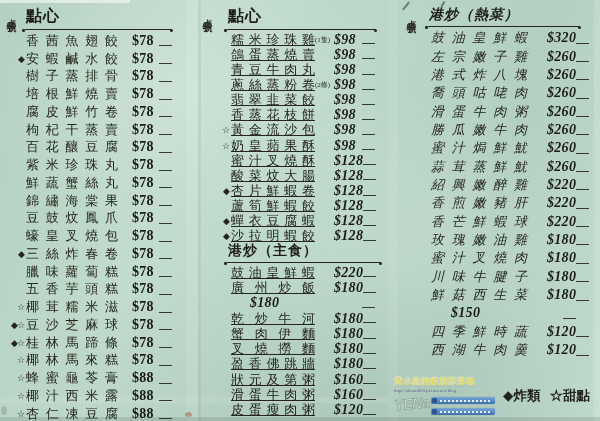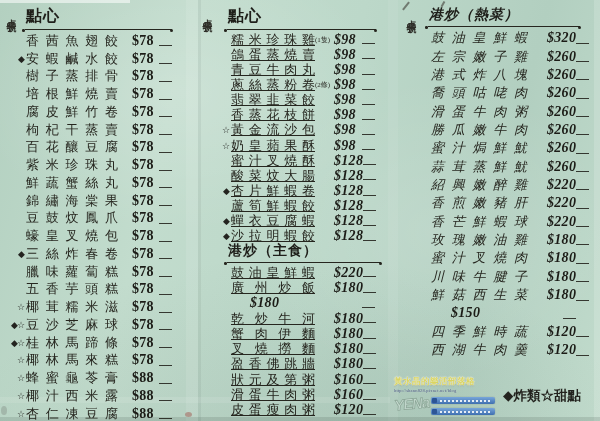--- a/index.html
+++ b/index.html
@@ -47,21 +47,21 @@
   #col2 .name,#col3 .name{width:84px;text-decoration:underline;}
   #col4 .name{width:96px;}
   .note{position:absolute;left:109px;top:50%;transform:translateY(-55%);font-size:7px;color:#2a2a24;white-space:nowrap;}
   .price{flex:none;font-size:14px;font-weight:bold;color:#1c1c17;letter-spacing:.3px;}
   #col1 .price{margin-left:14px;}
   #col2 .price,#col3 .price{margin-left:19px;font-style:italic;}
   #col4 .price{margin-left:20px;}
   .blank{flex:none;margin-left:auto;width:13px;height:55%;border-bottom:1.6px solid #26261f;opacity:.9;}
 
   
-  #legend{position:absolute;left:503px;top:387px;display:flex;font-size:13.5px;font-weight:bold;color:#23231e;}
+  #legend{position:absolute;left:503px;top:387px;display:flex;gap:9px;font-size:13.5px;font-weight:bold;color:#23231e;}
 
   
   #watermark{position:absolute;left:394px;top:376px;width:100px;}
   .wm-title{font-size:8.5px;font-weight:bold;color:#d9d463;letter-spacing:.5px;white-space:nowrap;
     text-shadow:0 0 1px #fff,0 0 2px rgba(255,255,255,.8),0 1px 1px rgba(90,110,90,.5);}
   .wm-url{font-size:4.5px;color:#41507a;letter-spacing:.2px;white-space:nowrap;filter:blur(.3px);
     text-shadow:0 0 1px rgba(255,255,255,.6);}
   .wm-logo{position:absolute;left:0;top:19px;font-size:15px;font-style:italic;font-weight:bold;
     font-family:"Liberation Sans","DejaVu Sans",sans-serif;color:rgba(255,255,255,.25);
     -webkit-text-stroke:.7px #8aa495;transform:rotate(-6deg);letter-spacing:-1px;}

